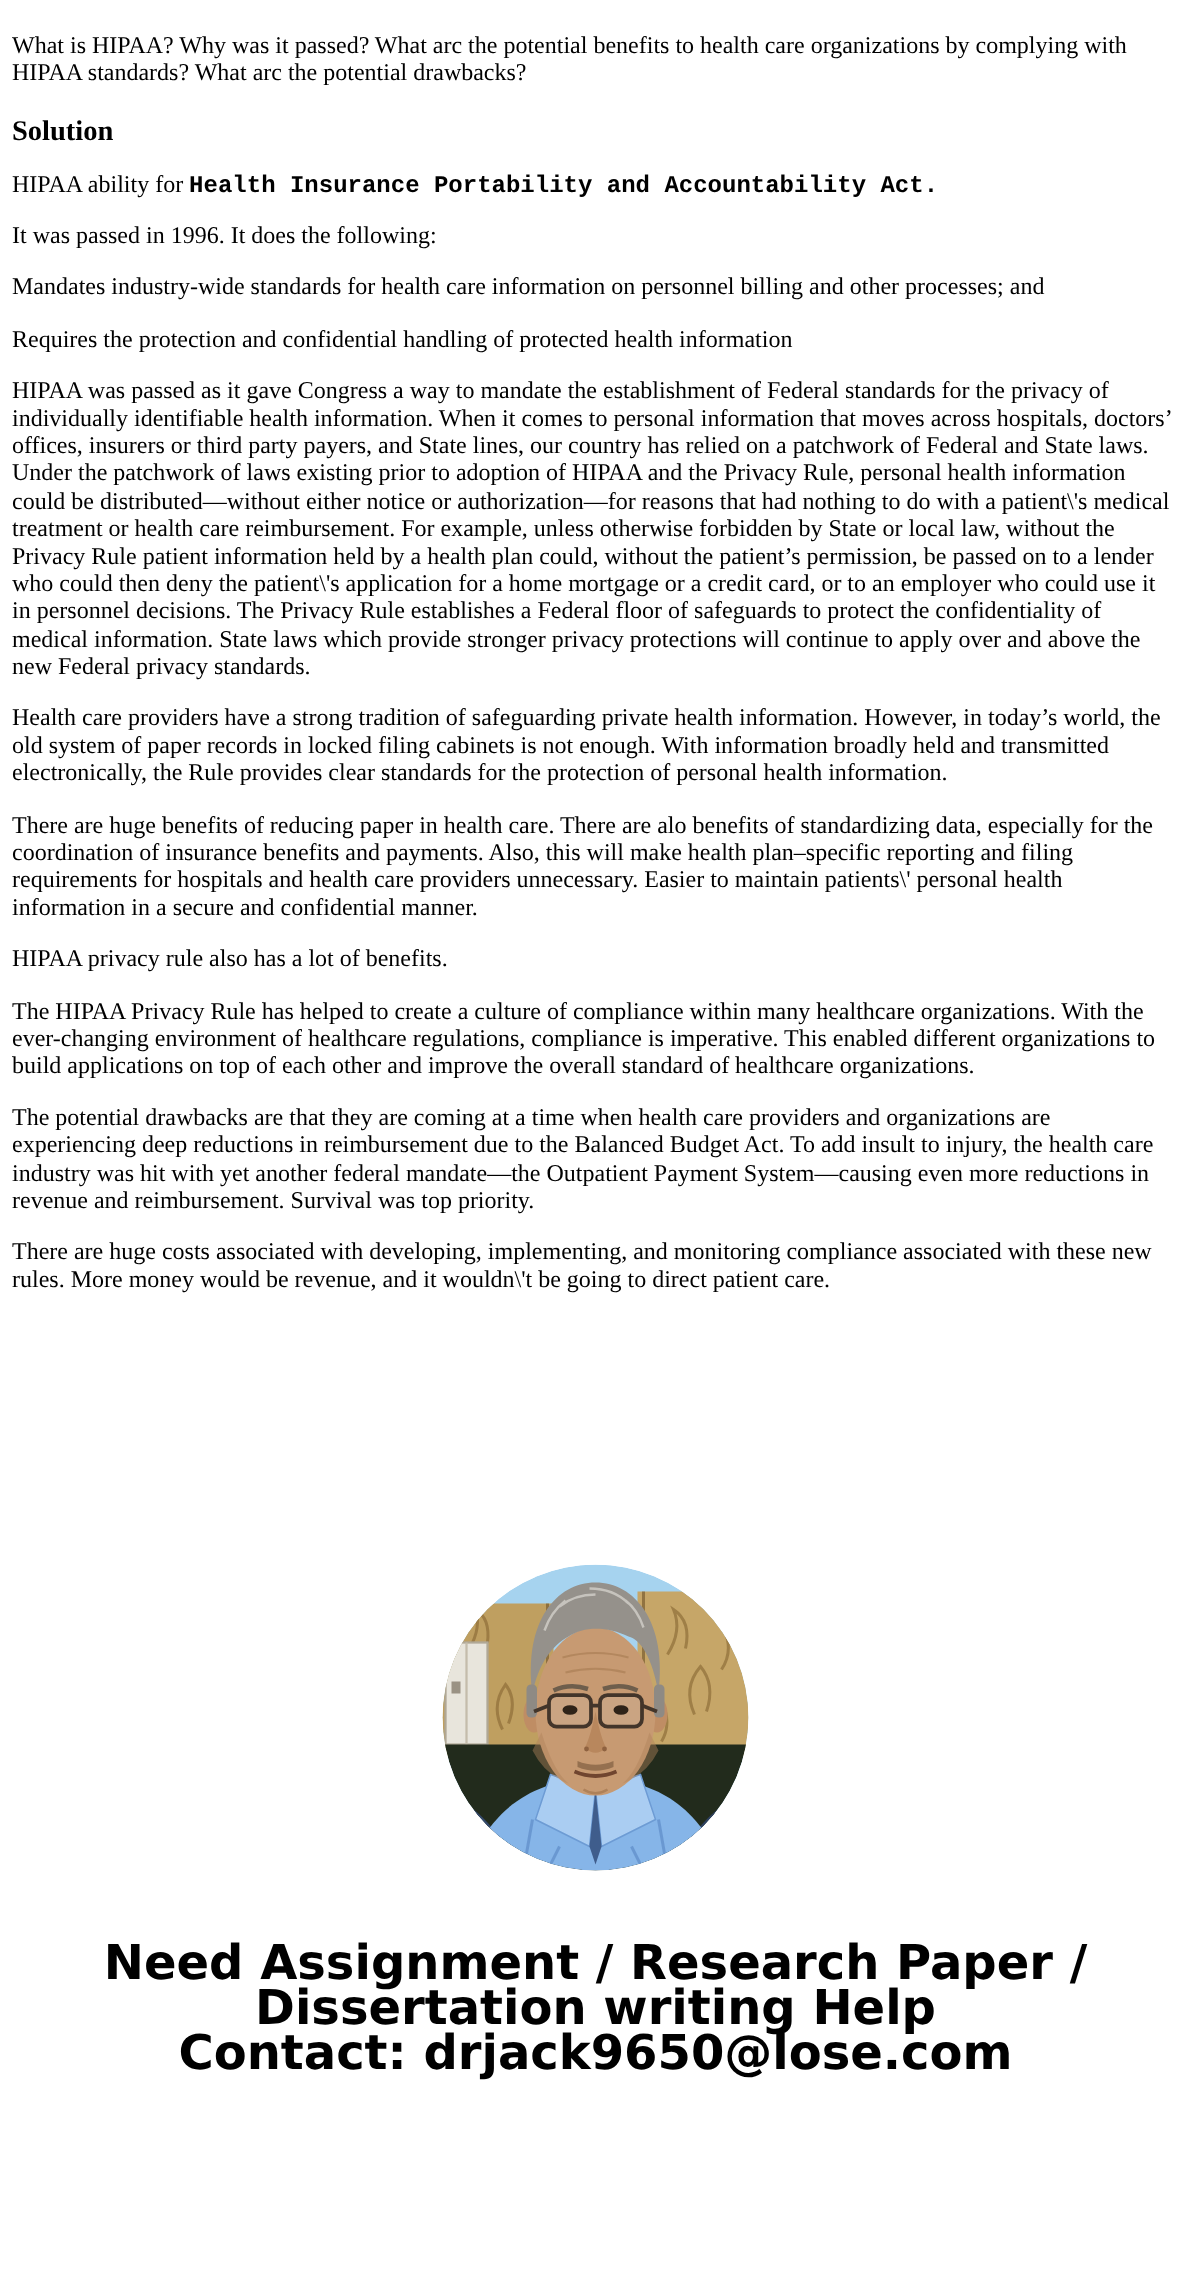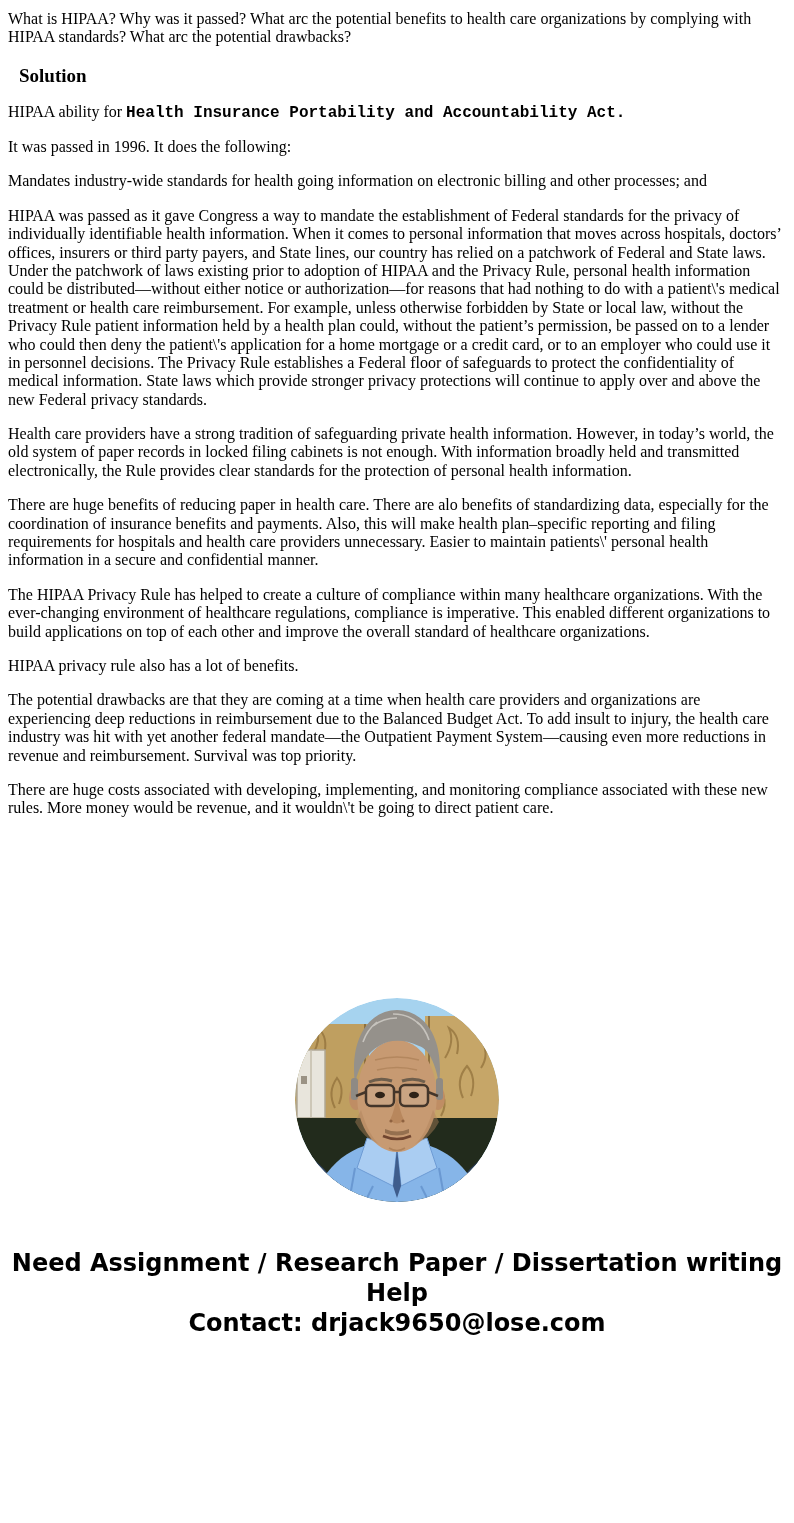--- a/index.html
+++ b/index.html
@@ -7,26 +7,26 @@
     color: #000000;
   }
   body {
     margin: 8px;
     width: 778px;
     font-family: "Liberation Serif", serif;
     font-size: 16px;
     line-height: 1.15;
   }
   p { margin: 16px 0; }
-  p.question { margin-top: 2px; }
+  p.question { margin-top: 14px; }
   h3.solution-heading {
     font-family: "Liberation Serif", serif;
     font-size: 19px;
     font-weight: bold;
-    margin: 18px 0 16px 11px;
+    margin: 18px 0 16px 0;
   }
   strong { font-weight: bold; font-family: Liberation Mono, monospace; }
 
   .avatar-wrap {
     margin-top: 180px;
     display: flex;
     justify-content: center;
   }
   .avatar-circle {
     width: 204px;
@@ -40,45 +40,46 @@
     margin-top: 46px;
     text-align: center;
     font-family: "DejaVu Sans", sans-serif;
     font-weight: bold;
     font-size: 28px;
     line-height: 30px;
   }
   .footer .footer-heading,
   .footer .footer-contact {
     margin: 0;
-    font-size: 24px;
+    font-size: 32px;
     line-height: 30px;
   }
   .page-end-spacer { height: 24px; }
 </style>
 </head>
 <body>
 
 <main>
 
   <p class="question">What is HIPAA? Why was it passed? What arc the potential benefits to health care organizations by complying with HIPAA standards? What arc the potential drawbacks?</p>
 
   <h3 class="solution-heading">Solution</h3>
 
   <p><span>HIPAA ability for </span><strong>Health Insurance Portability and Accountability Act.</strong></p>
 
   <p>It was passed in 1996. It does the following:</p>
 
-  <p>Mandates industry-wide standards for health going information on electronic billing and other processes; and</p>
+  <p>Mandates industry-wide standards for health care information on personnel billing and other processes; and</p>
+  <p>Requires the protection and confidential handling of protected health information</p>
 
   <p>HIPAA was passed as it gave Congress a way to mandate the establishment of Federal standards for the privacy of individually identifiable health information. When it comes to personal information that moves across hospitals, doctors’ offices, insurers or third party payers, and State lines, our country has relied on a patchwork of Federal and State laws. Under the patchwork of laws existing prior to adoption of HIPAA and the Privacy Rule, personal health information could be distributed—without either notice or authorization—for reasons that had nothing to do with a patient\'s medical treatment or health care reimbursement. For example, unless otherwise forbidden by State or local law, without the Privacy Rule patient information held by a health plan could, without the patient’s permission, be passed on to a lender who could then deny the patient\'s application for a home mortgage or a credit card, or to an employer who could use it in personnel decisions. The Privacy Rule establishes a Federal floor of safeguards to protect the confidentiality of medical information. State laws which provide stronger privacy protections will continue to apply over and above the new Federal privacy standards.</p>
   <p>Health care providers have a strong tradition of safeguarding private health information. However, in today’s world, the old system of paper records in locked filing cabinets is not enough. With information broadly held and transmitted electronically, the Rule provides clear standards for the protection of personal health information.</p>
   <p>There are huge benefits of reducing paper in health care. There are alo benefits of standardizing data, especially for the coordination of insurance benefits and payments. Also, this will make health plan–specific reporting and filing requirements for hospitals and health care providers unnecessary. Easier to maintain patients\' personal health information in a secure and confidential manner.</p>
+  <p>HIPAA privacy rule also has a lot of benefits.</p>
   <p>The HIPAA Privacy Rule has helped to create a culture of compliance within many healthcare organizations. With the ever-changing environment of healthcare regulations, compliance is imperative. This enabled different organizations to build applications on top of each other and improve the overall standard of healthcare organizations.</p>
-  <p>HIPAA privacy rule also has a lot of benefits.</p>
   <p>The potential drawbacks are that they are coming at a time when health care providers and organizations are experiencing deep reductions in reimbursement due to the Balanced Budget Act. To add insult to injury, the health care industry was hit with yet another federal mandate—the Outpatient Payment System—causing even more reductions in revenue and reimbursement. Survival was top priority.</p>
   <p>There are huge costs associated with developing, implementing, and monitoring compliance associated with these new rules. More money would be revenue, and it wouldn\'t be going to direct patient care.</p>
 
   <div class="avatar-wrap">
     <svg class="avatar-circle" viewBox="0 0 204 204" width="204" height="204" role="img">
       <defs>
         <clipPath id="avclip">
             <circle cx="102" cy="102" r="102"></circle>
           </clipPath>
       </defs>

